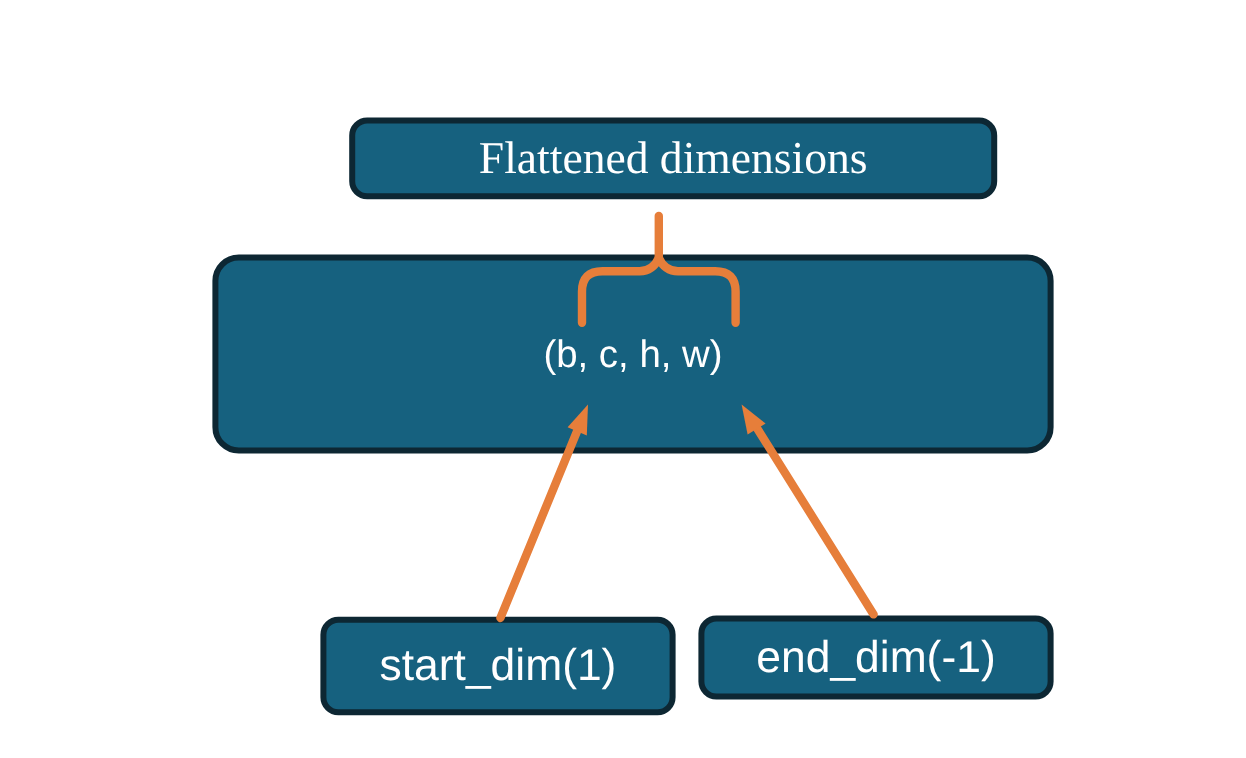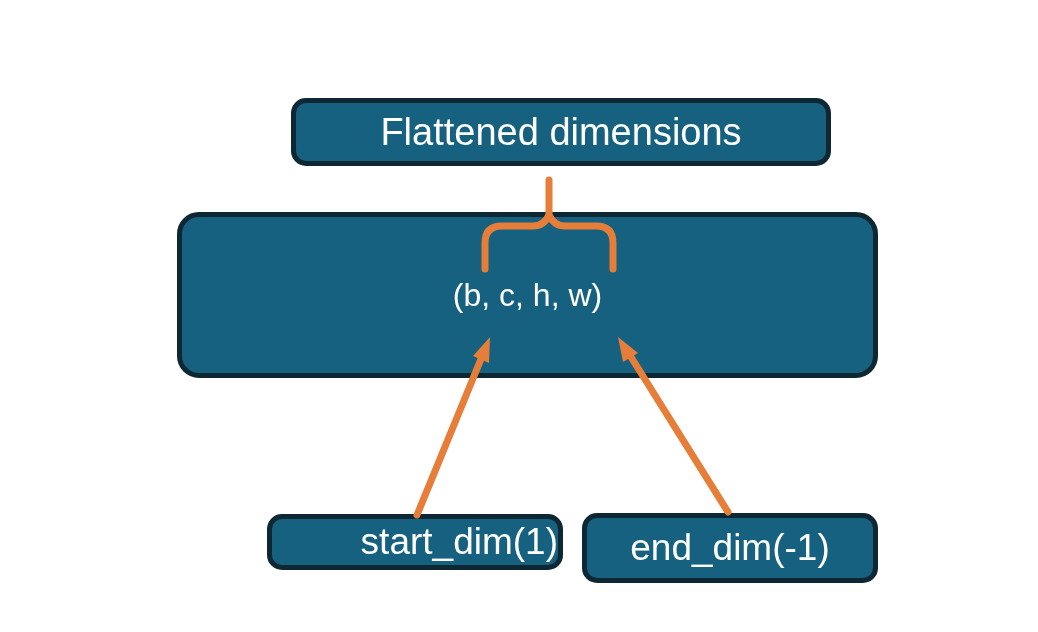--- a/index.html
+++ b/index.html
@@ -25,33 +25,33 @@
     align-items: center;
     justify-content: center;
     text-align: center;
     white-space: nowrap;
   }
   #node-flattened {
     left: 291px; top: 98px;
     width: 540px; height: 68px;
     border-radius: 15px;
     font-size: 38px;
+    font-family: Liberation Serif, serif;
   }
   #node-tensor {
     left: 177px; top: 212px;
     width: 701px; height: 166px;
     border-radius: 22px;
     font-size: 32px;
   }
   #node-start-dim {
     left: 267px; top: 514px;
-    width: 296px; height: 56px;
+    width: 296px; height: 82px;
     border-radius: 15px;
     font-size: 37px;
-    justify-content: flex-end;
   }
   #node-end-dim {
     left: 582px; top: 513px;
     width: 296px; height: 70px;
     border-radius: 15px;
     font-size: 37px;
   }
   #connector-overlay {
     position: absolute;
     left: 0; top: 0;

